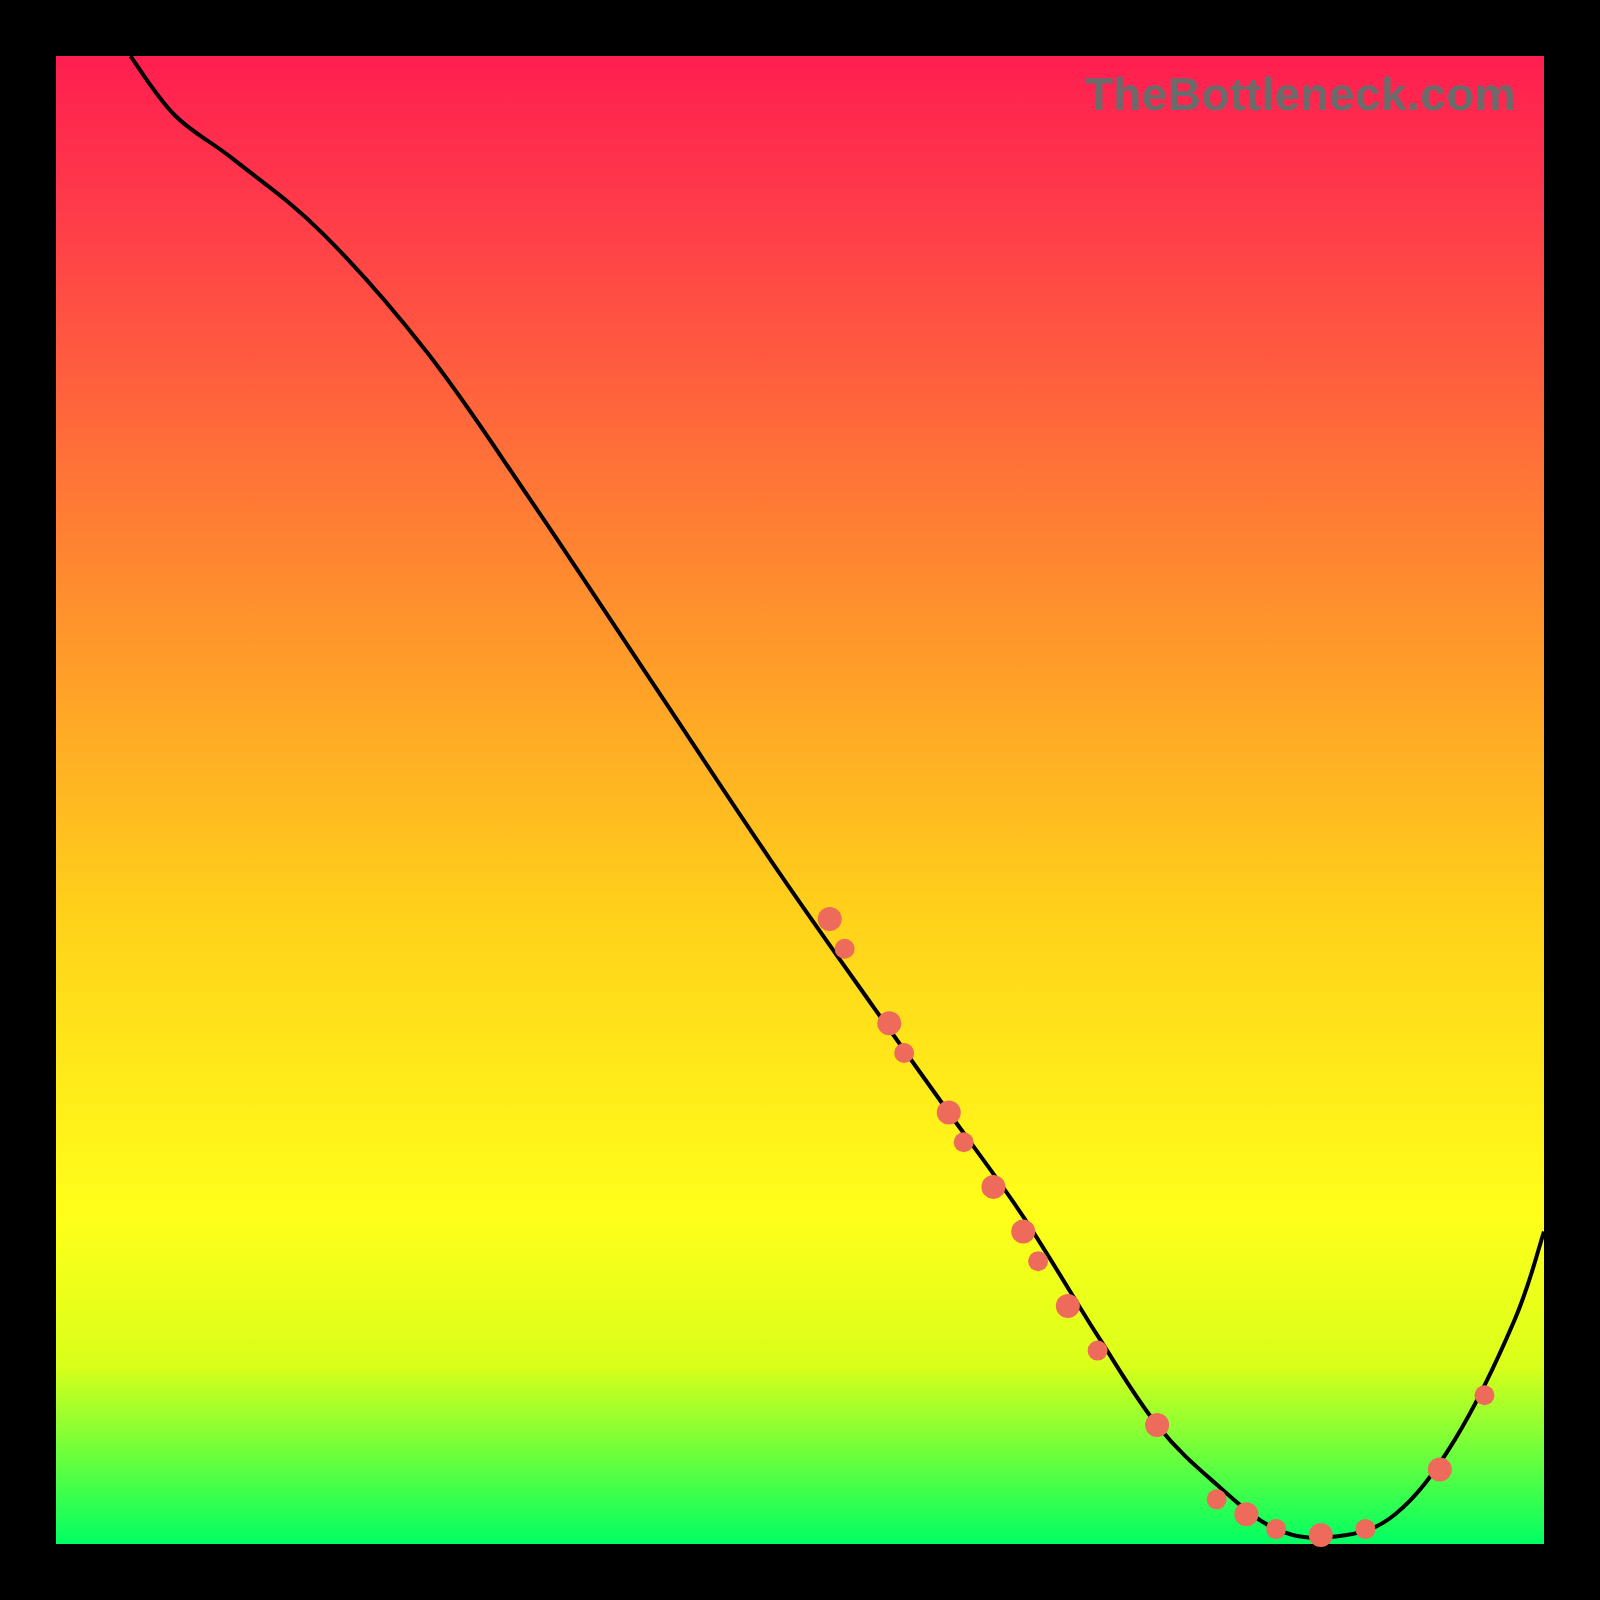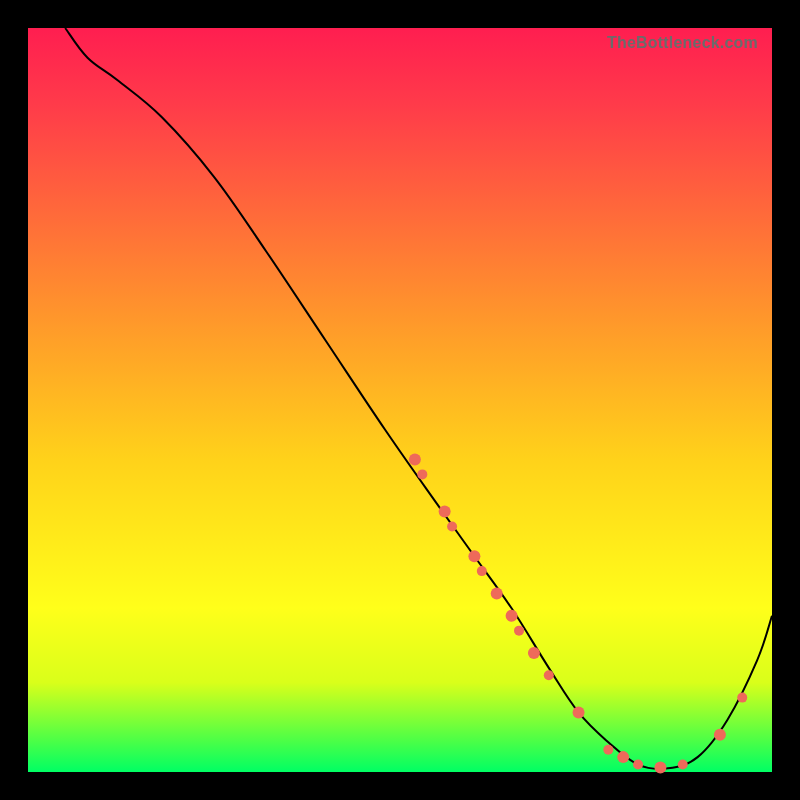--- a/index.html
+++ b/index.html
@@ -35,21 +35,21 @@
       #d9ff1a 88%,
       #48ff48 96%,
       #00ff64 100%
     );
   }
   .watermark {
     position: absolute;
     top: 6px;
     right: 14px;
     color: #6b6b6b;
-    font-size: 16px;
+    font-size: 23px;
     font-weight: 600;
     letter-spacing: 0.2px;
     pointer-events: none;
   }
   svg.curve {
     position: absolute;
     left: 0;
     top: 0;
     width: 744px;
     height: 744px;

